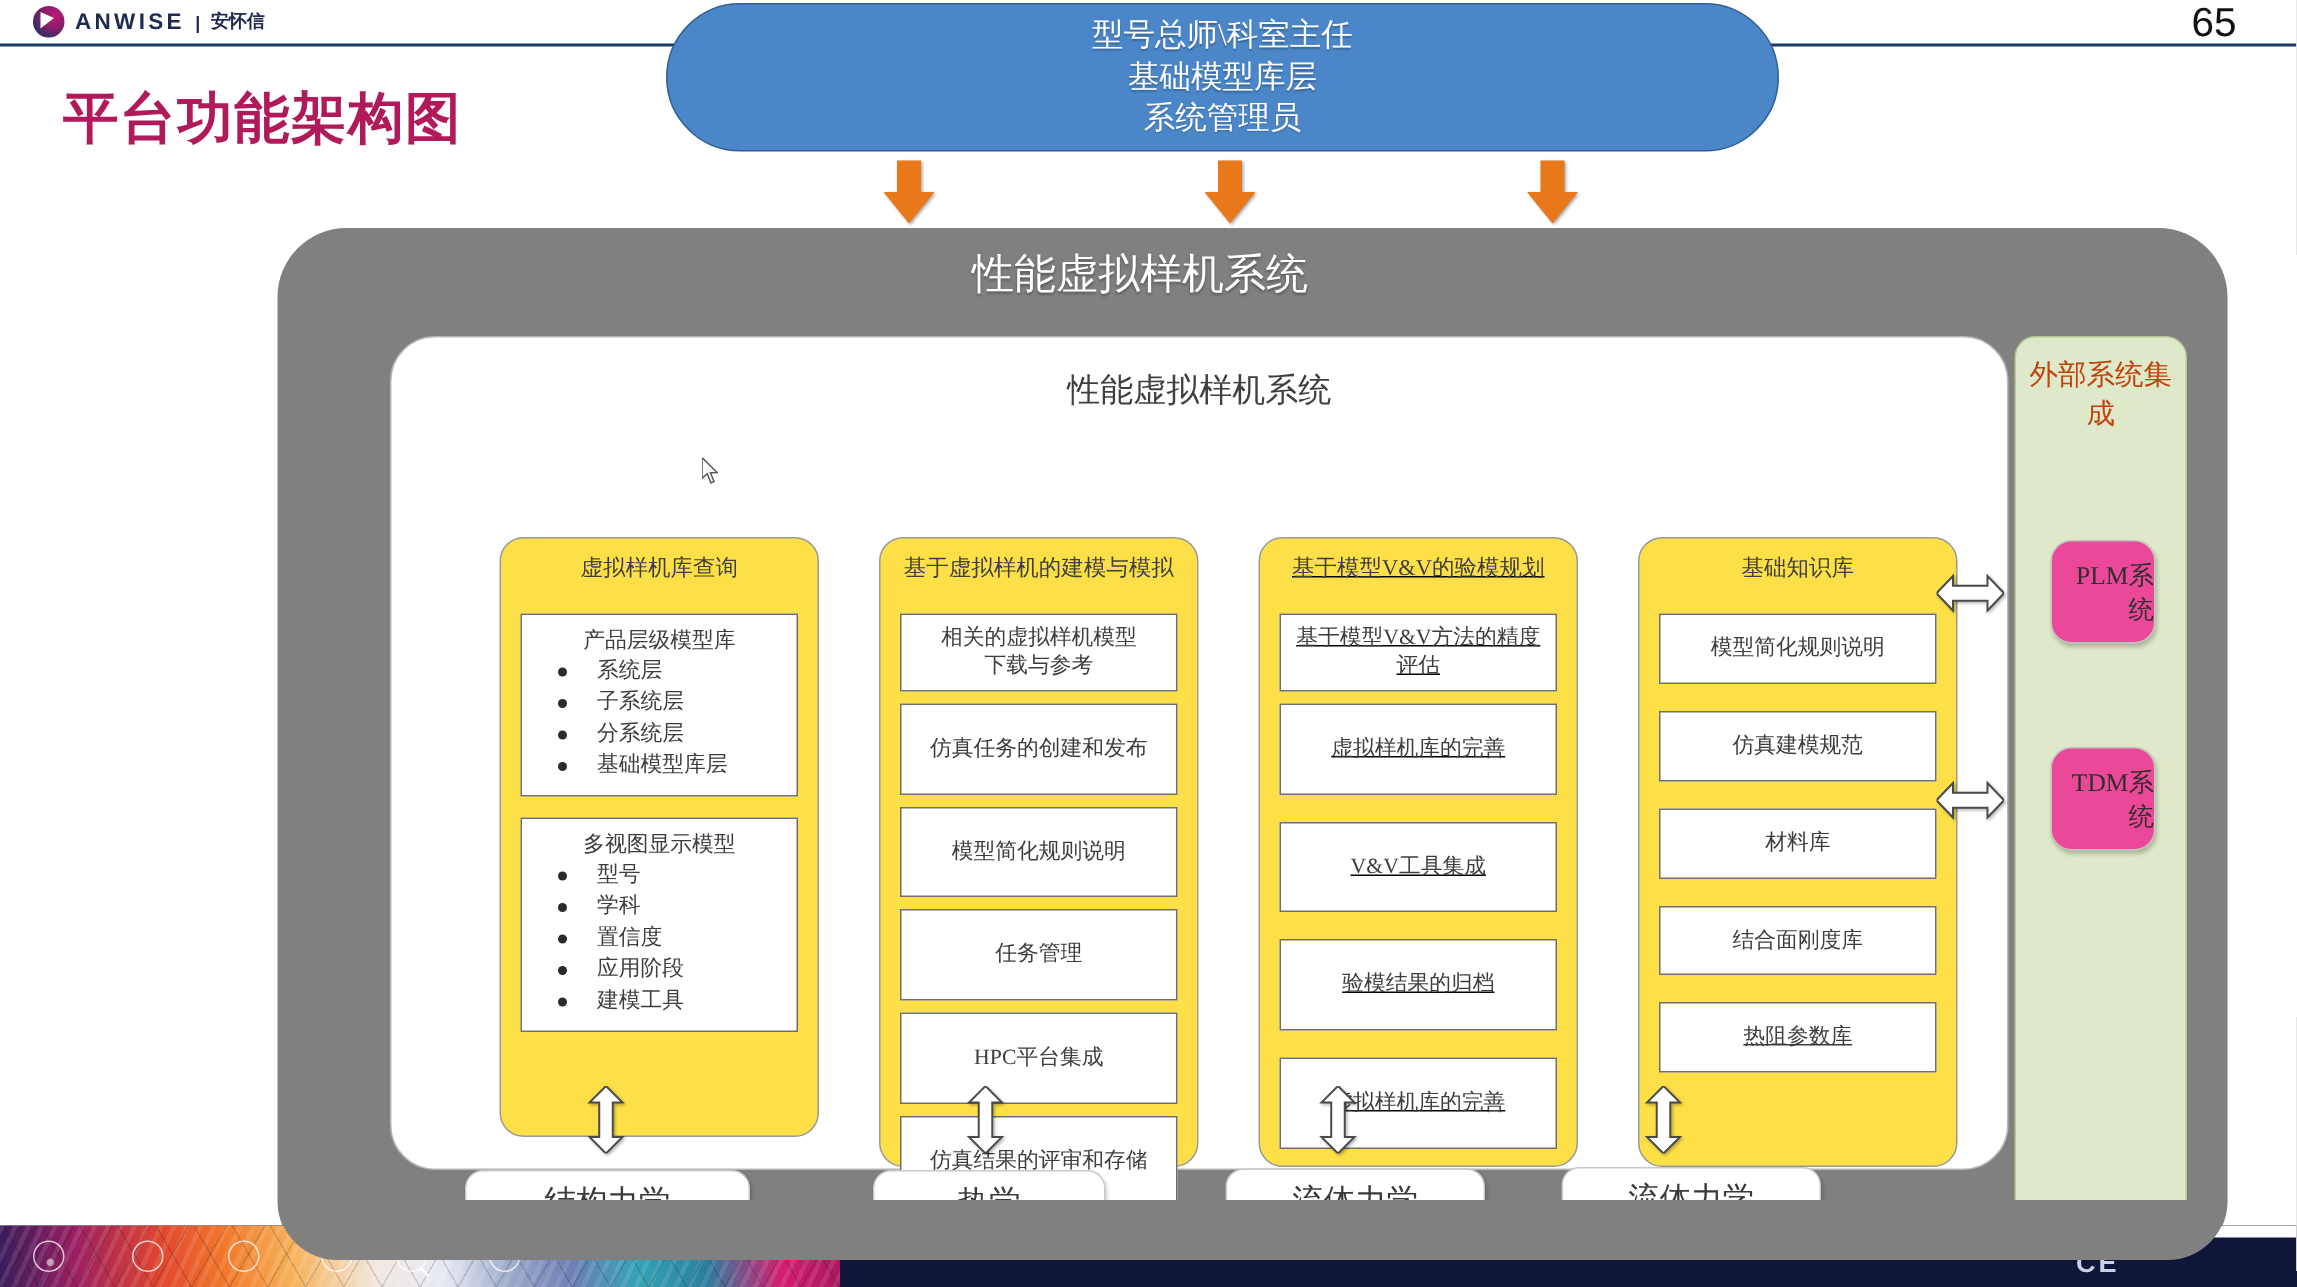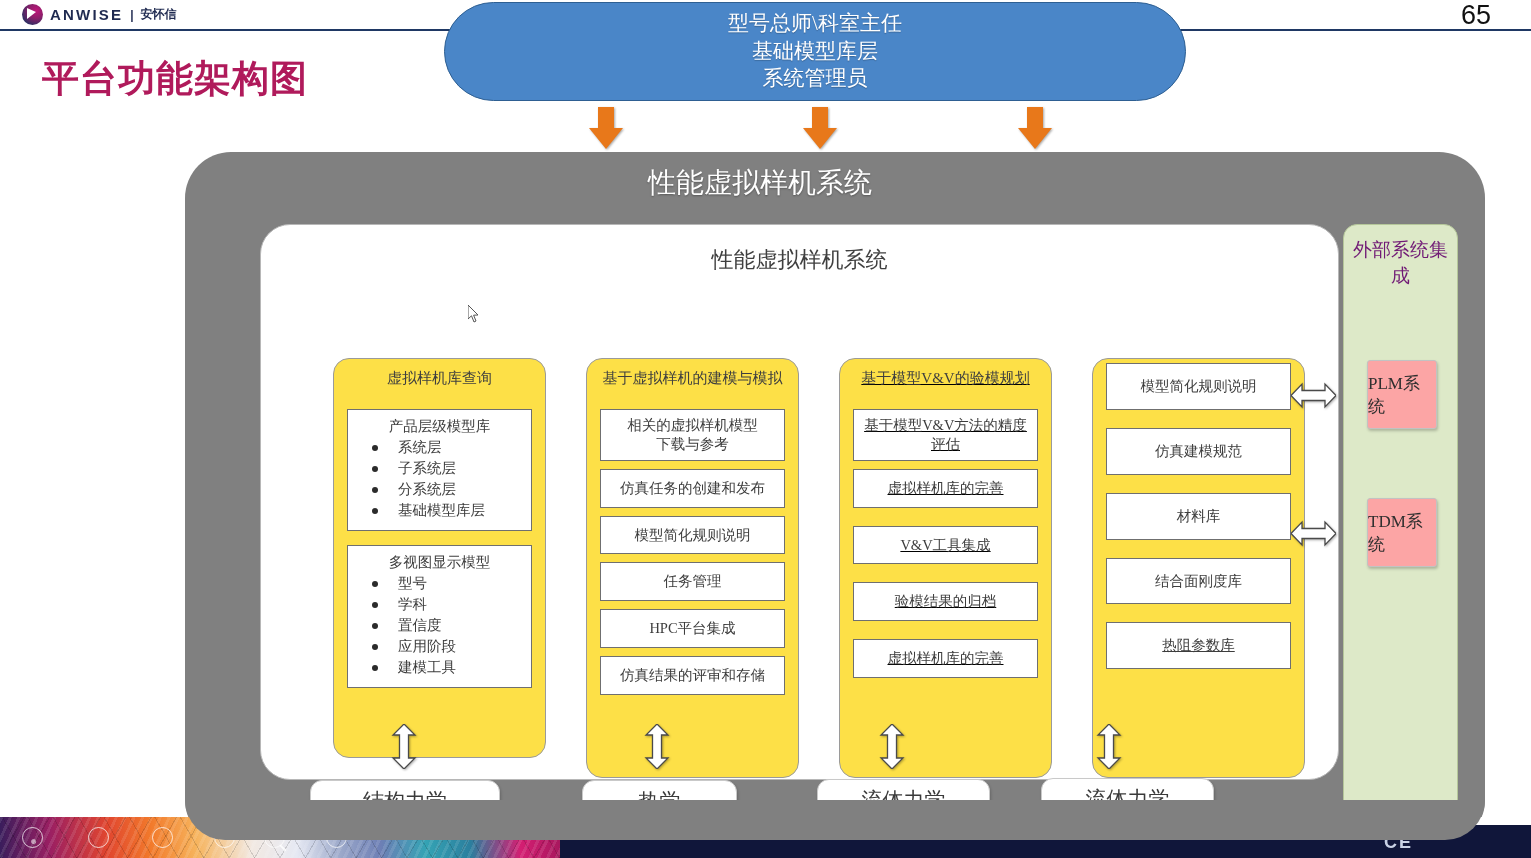--- a/index.html
+++ b/index.html
@@ -156,21 +156,21 @@
     height: 46px;
   }
   .col-body { padding: 4px 13px 14px 13px; }
 
   .cell {
     border: 1px solid #6f6f6f;
     background: #ffffff;
     text-align: center;
     font-size: 14.5px;
     color: #3d3d3d;
-    padding: 9px 4px;
+    padding: 20px 4px;
     margin-bottom: 8px;
     line-height: 1.3;
   }
   .cell.two-line { padding: 6px 4px; }
 
   
   .listbox {
     border: 1px solid #6f6f6f;
     background: #ffffff;
     padding: 7px 6px 9px 6px;
@@ -199,33 +199,34 @@
   .ext-panel {
     position: absolute;
     left: 1158px; top: 72px;
     width: 115px; height: 637px;
     background: #dde9c8;
     border: 1px solid #b5c79a;
     border-radius: 14px;
   }
   .ext-title {
     text-align: center;
-    font-size: 19px; color: #701a75;
+    font-size: 19px; color: #c2410c;
     padding-top: 12px;
   }
   .ext-item {
     position: absolute;
     left: 23px;
     width: 70px; height: 69px;
-    background: #fca5a5;
+    background: #ec4899;
     border: 1px solid #c2c2c2;
-    border-radius: 3px;
+    border-radius: 14px;
     display: flex; align-items: center; justify-content: center;
     font-size: 17px; color: #2f2f2f;
     box-shadow: 1px 2px 3px rgba(0,0,0,.22);
+    text-align: right;
   }
 
   
   .harrow {
     position: absolute;
     width: 45px; height: 27px;
     filter: drop-shadow(1px 1px 1px rgba(0,0,0,.3));
   }
   .harrow svg { display: block; }
 
@@ -407,20 +408,21 @@
           <div class="cell two-line" style="white-space:pre-line;">基于模型V&amp;V方法的精度
 评估</div>
           <div class="cell" style="margin-bottom:18px;">虚拟样机库的完善</div>
           <div class="cell" style="margin-bottom:18px;">V&amp;V工具集成</div>
           <div class="cell" style="margin-bottom:18px;">验模结果的归档</div>
           <div class="cell">虚拟样机库的完善</div>
         </div>
       </div>
 
       <div class="col" style="left:831px; height:420px;">
+        <div class="col-title">基础知识库</div>
         <div class="col-body">
           <div class="cell" style="margin-bottom:18px; padding:13px 4px;">模型简化规则说明</div>
           <div class="cell" style="margin-bottom:18px; padding:13px 4px;">仿真建模规范</div>
           <div class="cell" style="margin-bottom:18px; padding:13px 4px;">材料库</div>
           <div class="cell" style="margin-bottom:18px; padding:13px 4px;">结合面刚度库</div>
           <div class="cell" style="padding:13px 4px;text-decoration:underline;">热阻参数库</div>
         </div>
       </div>
 
     </div>

